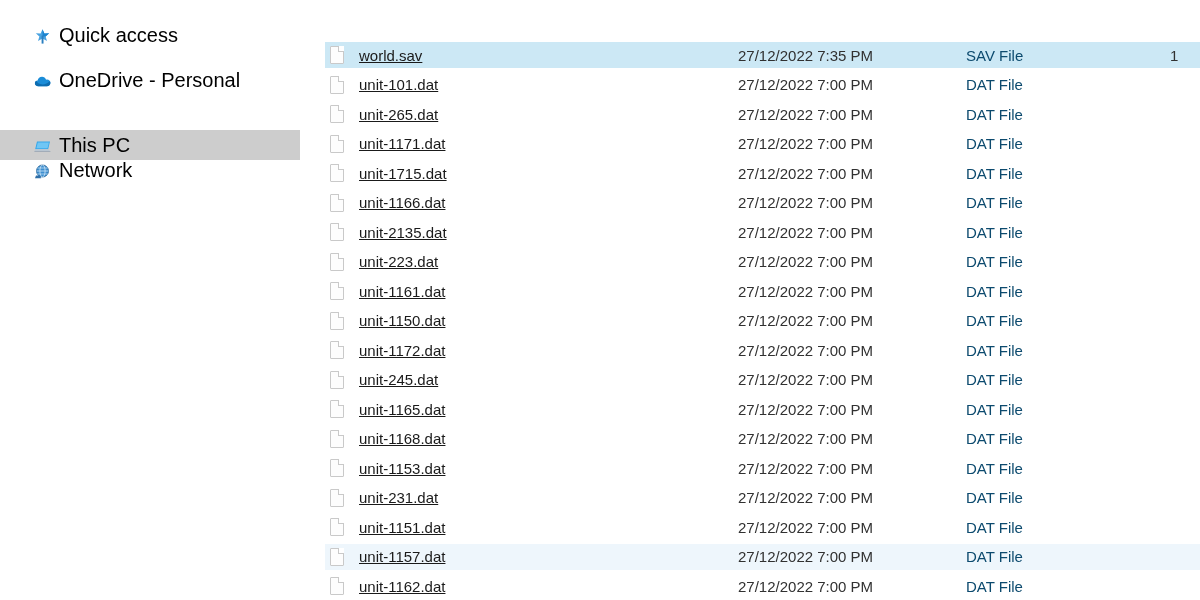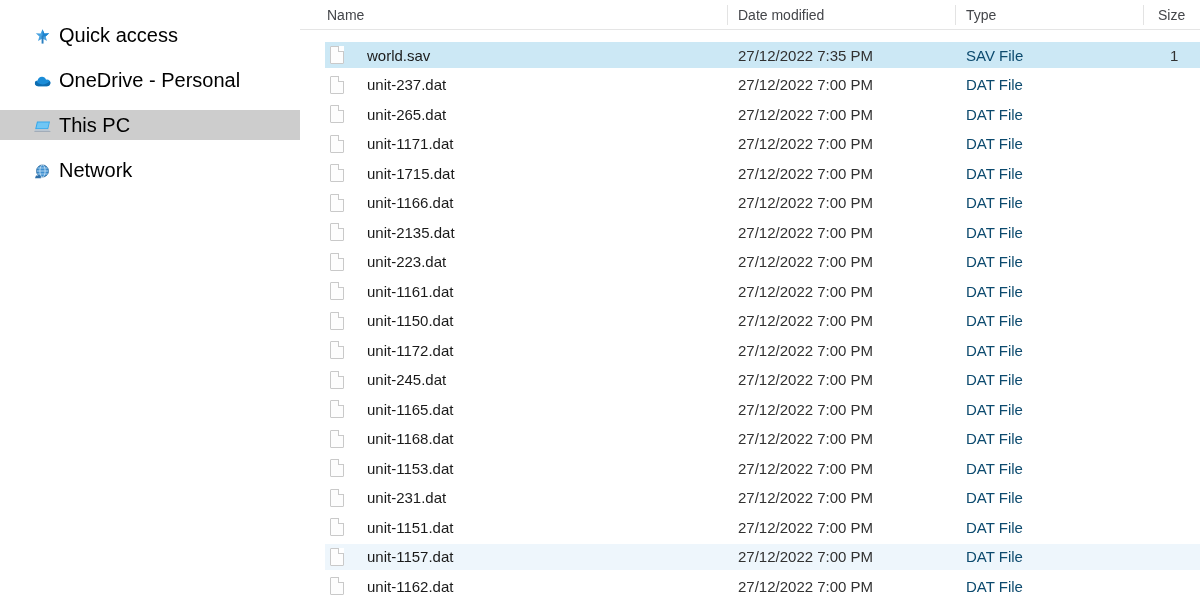--- a/index.html
+++ b/index.html
@@ -16,21 +16,21 @@
   
   #sidebar {
     width:300px; height:600px; flex:0 0 300px;
     background:#ffffff; position:relative; padding-top:20px;
   }
   .nav-item {
     position:relative; height:30px; display:flex; align-items:center;
     padding-left:34px; font-size:20px; color:#000; white-space:nowrap;
     cursor:default;
   }
-  .nav-item.selected { background:#cdcdcd; }
+  .nav-item.selected { background:#cdcdcd;margin-top:20px; }
   .nav-ico {
     width:17px; height:17px; margin-right:8px; flex:0 0 17px;
     position:relative; display:inline-block;
   }
   .nav-label { line-height:1; padding-bottom:1px; }
 
   
   #content { flex:1; height:600px; position:relative; background:#ffffff; overflow:hidden; }
 
   
@@ -49,21 +49,21 @@
   
   #rows { position:absolute; top:42px; left:0; right:0; bottom:0; }
   .row {
     position:absolute; left:25px; right:0; height:26px;
     display:flex; align-items:center; cursor:default; white-space:nowrap;
   }
   .row.selected { background:#cce8f5; }
   .row.hover    { background:#eef6fc; }
 
   .cell { position:absolute; font-size:15px; color:#1a1a1a; line-height:1; }
-  .c-name { left:42px; }
+  .c-name { left:34px;text-decoration:underline; }
   .c-date { left:413px; color:#313131; }
   .c-type { left:641px; color:#0c4a6e; }
   .c-size { left:845px; color:#313131; }
 
   
   .file-ico {
     position:absolute; left:5px; top:4px;
     width:14px; height:18px;
     background:#fdfdfd;
     border:1px solid #c9c9c9;
@@ -115,40 +115,31 @@
             <line x1="2.5" y1="8.0" x2="14.5" y2="8.0" stroke="#cfe6f8" stroke-width="0.8"></line>
             <line x1="3.4" y1="5.0" x2="13.6" y2="5.0" stroke="#cfe6f8" stroke-width="0.7"></line>
             <line x1="3.4" y1="11.0" x2="13.6" y2="11.0" stroke="#cfe6f8" stroke-width="0.7"></line>
             <path d="M2.0 12.5 L6.0 12.5 L7.2 15.2 L1.0 15.2 Z" fill="#2f6fa8"></path>
           </svg></span>
         <span class="nav-label">Network</span>
       </div>
     </nav>
 
   <section id="content">
-    <div id="col-header">
-        <div class="col-h" style="left: 27px;">Name</div>
-        <div class="col-h" style="left: 438px;">Date modified</div>
-        <div class="col-h" style="left: 666px;">Type</div>
-        <div class="col-h" style="left: 858px;">Size</div>
-        <div class="col-sep" style="left: 427px;"></div>
-        <div class="col-sep" style="left: 655px;"></div>
-        <div class="col-sep" style="left: 843px;"></div>
-      </div>
     <div id="rows">
         <div class="row selected" style="top: 0px;">
           <span class="file-ico"></span>
           <span class="cell c-name">world.sav</span>
           <span class="cell c-date">27/12/2022 7:35 PM</span>
           <span class="cell c-type">SAV File</span>
           <span class="cell c-size">1</span>
         </div>
         <div class="row" style="top: 29.5px;">
           <span class="file-ico"></span>
-          <span class="cell c-name">unit-237.dat</span>
+          <span class="cell c-name">unit-101.dat</span>
           <span class="cell c-date">27/12/2022 7:00 PM</span>
           <span class="cell c-type">DAT File</span>
           <span class="cell c-size"></span>
         </div>
         <div class="row" style="top: 59px;">
           <span class="file-ico"></span>
           <span class="cell c-name">unit-265.dat</span>
           <span class="cell c-date">27/12/2022 7:00 PM</span>
           <span class="cell c-type">DAT File</span>
           <span class="cell c-size"></span>

